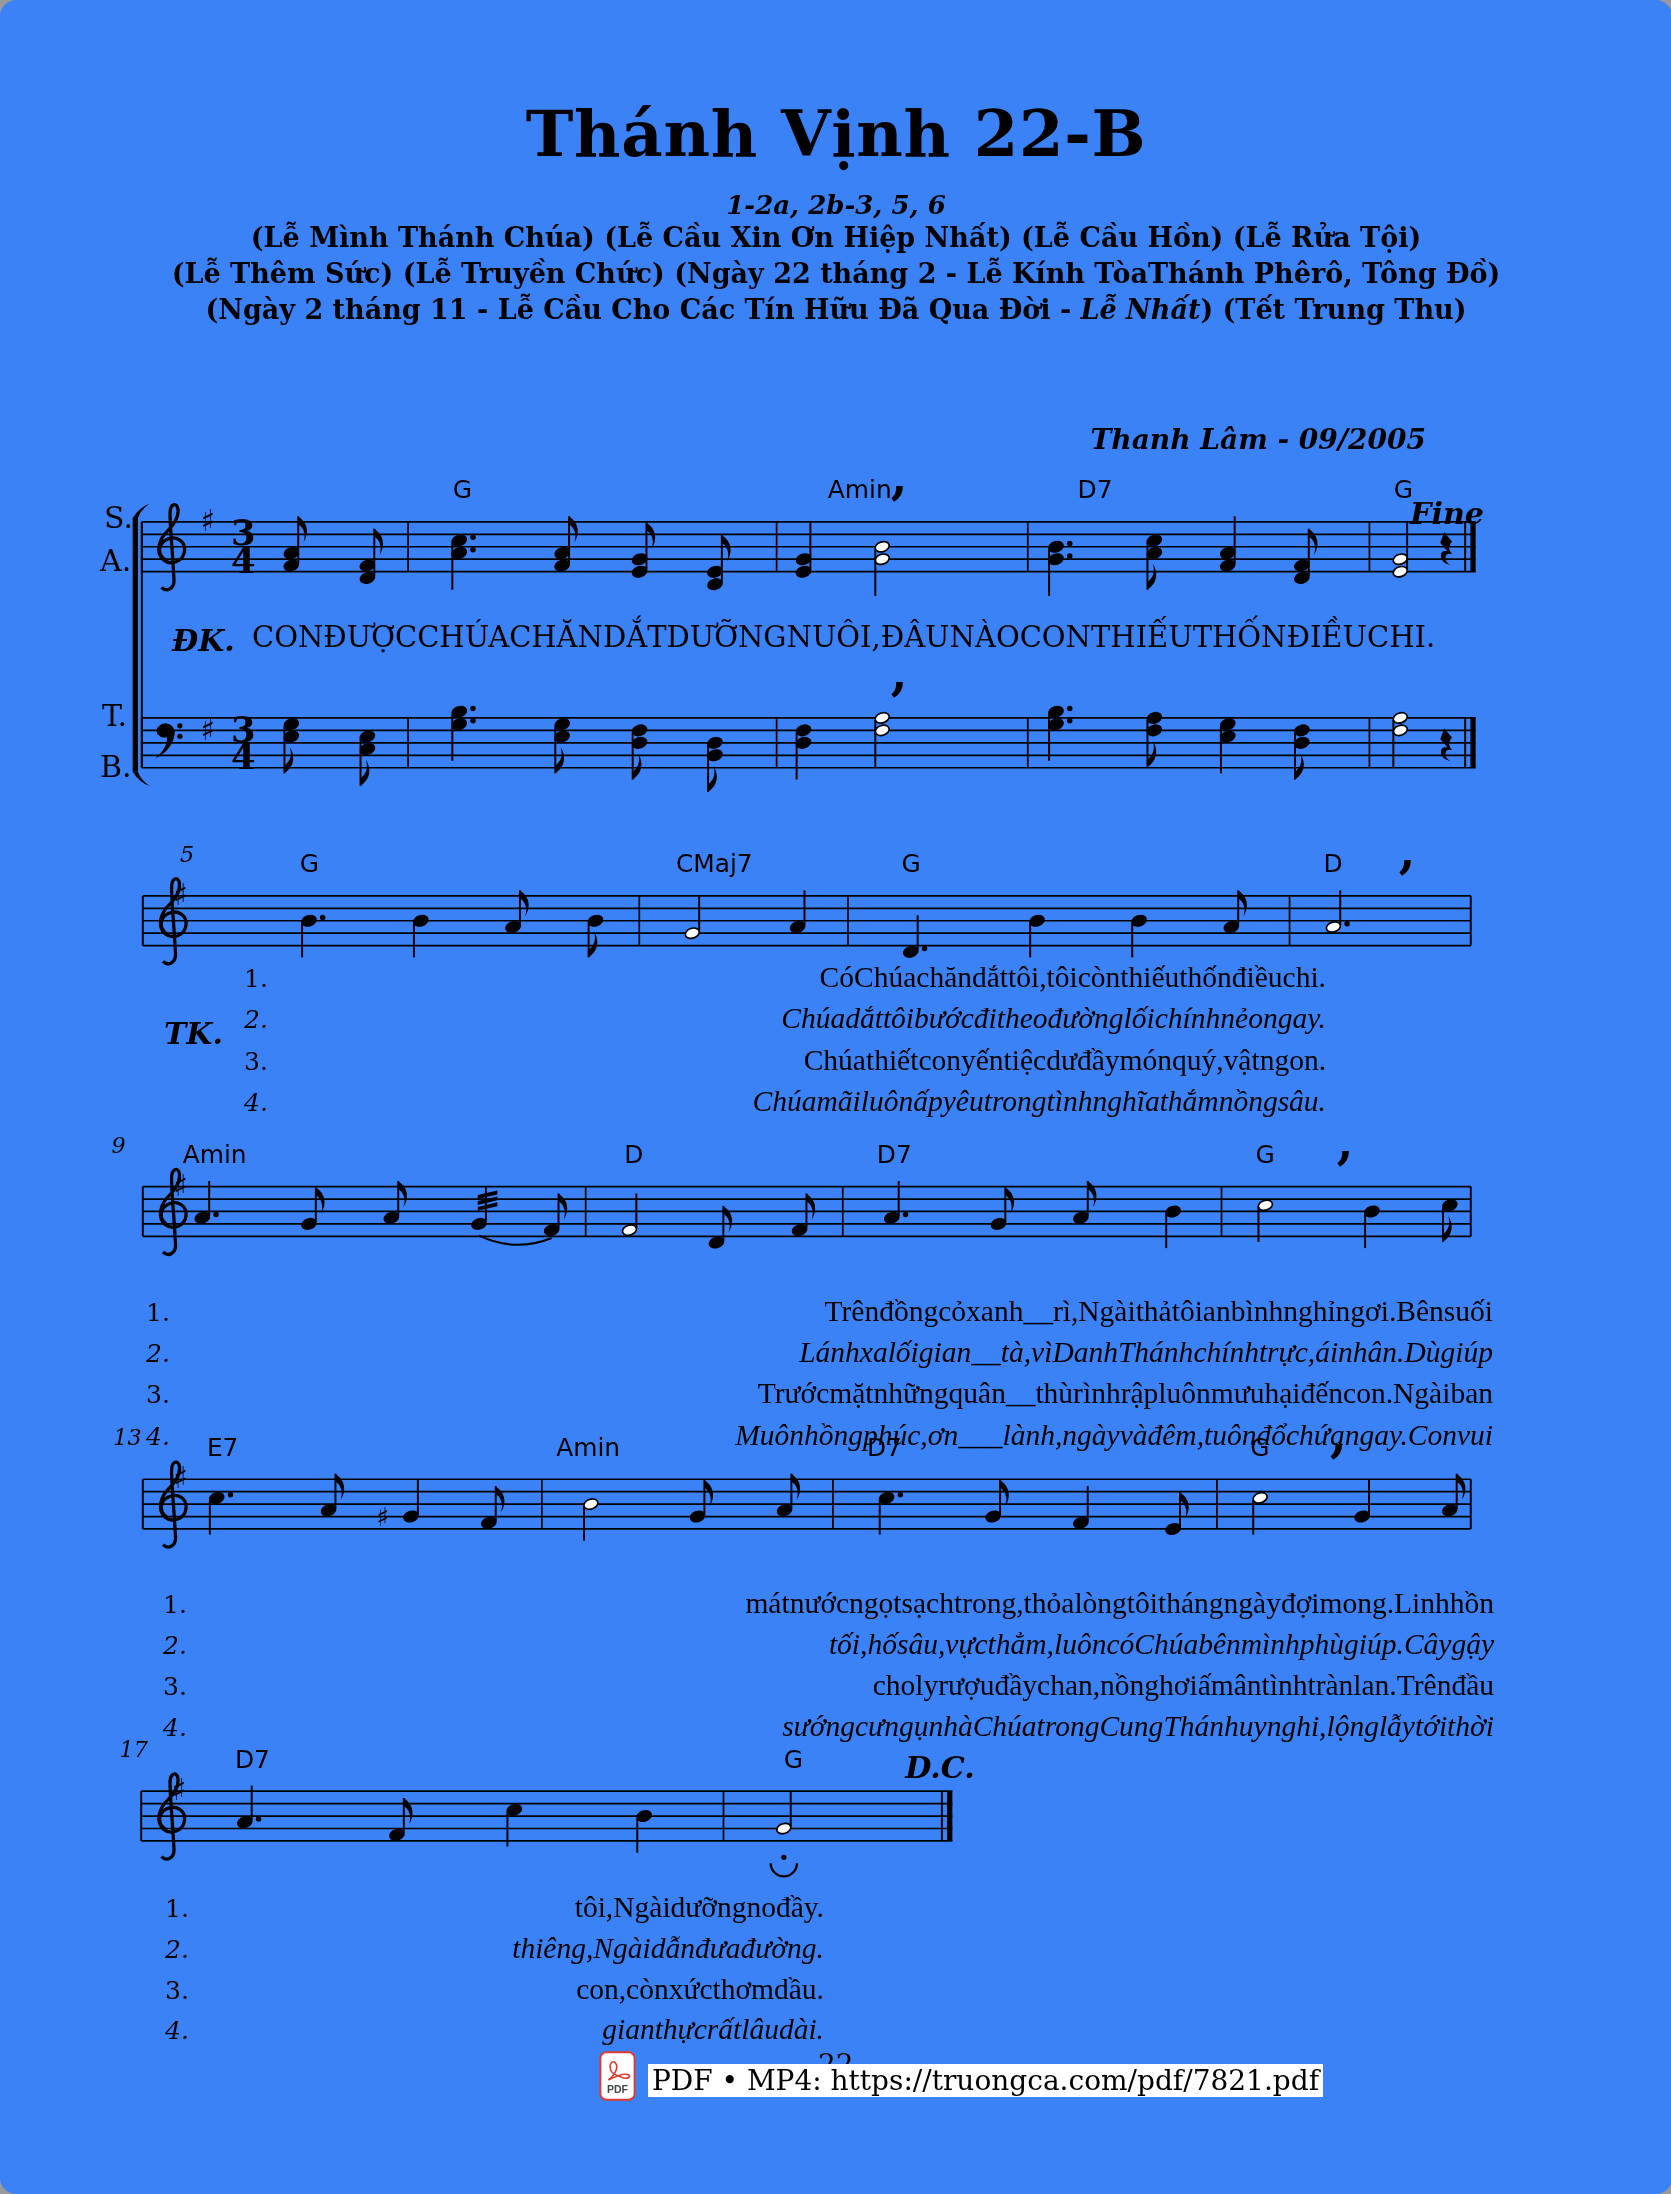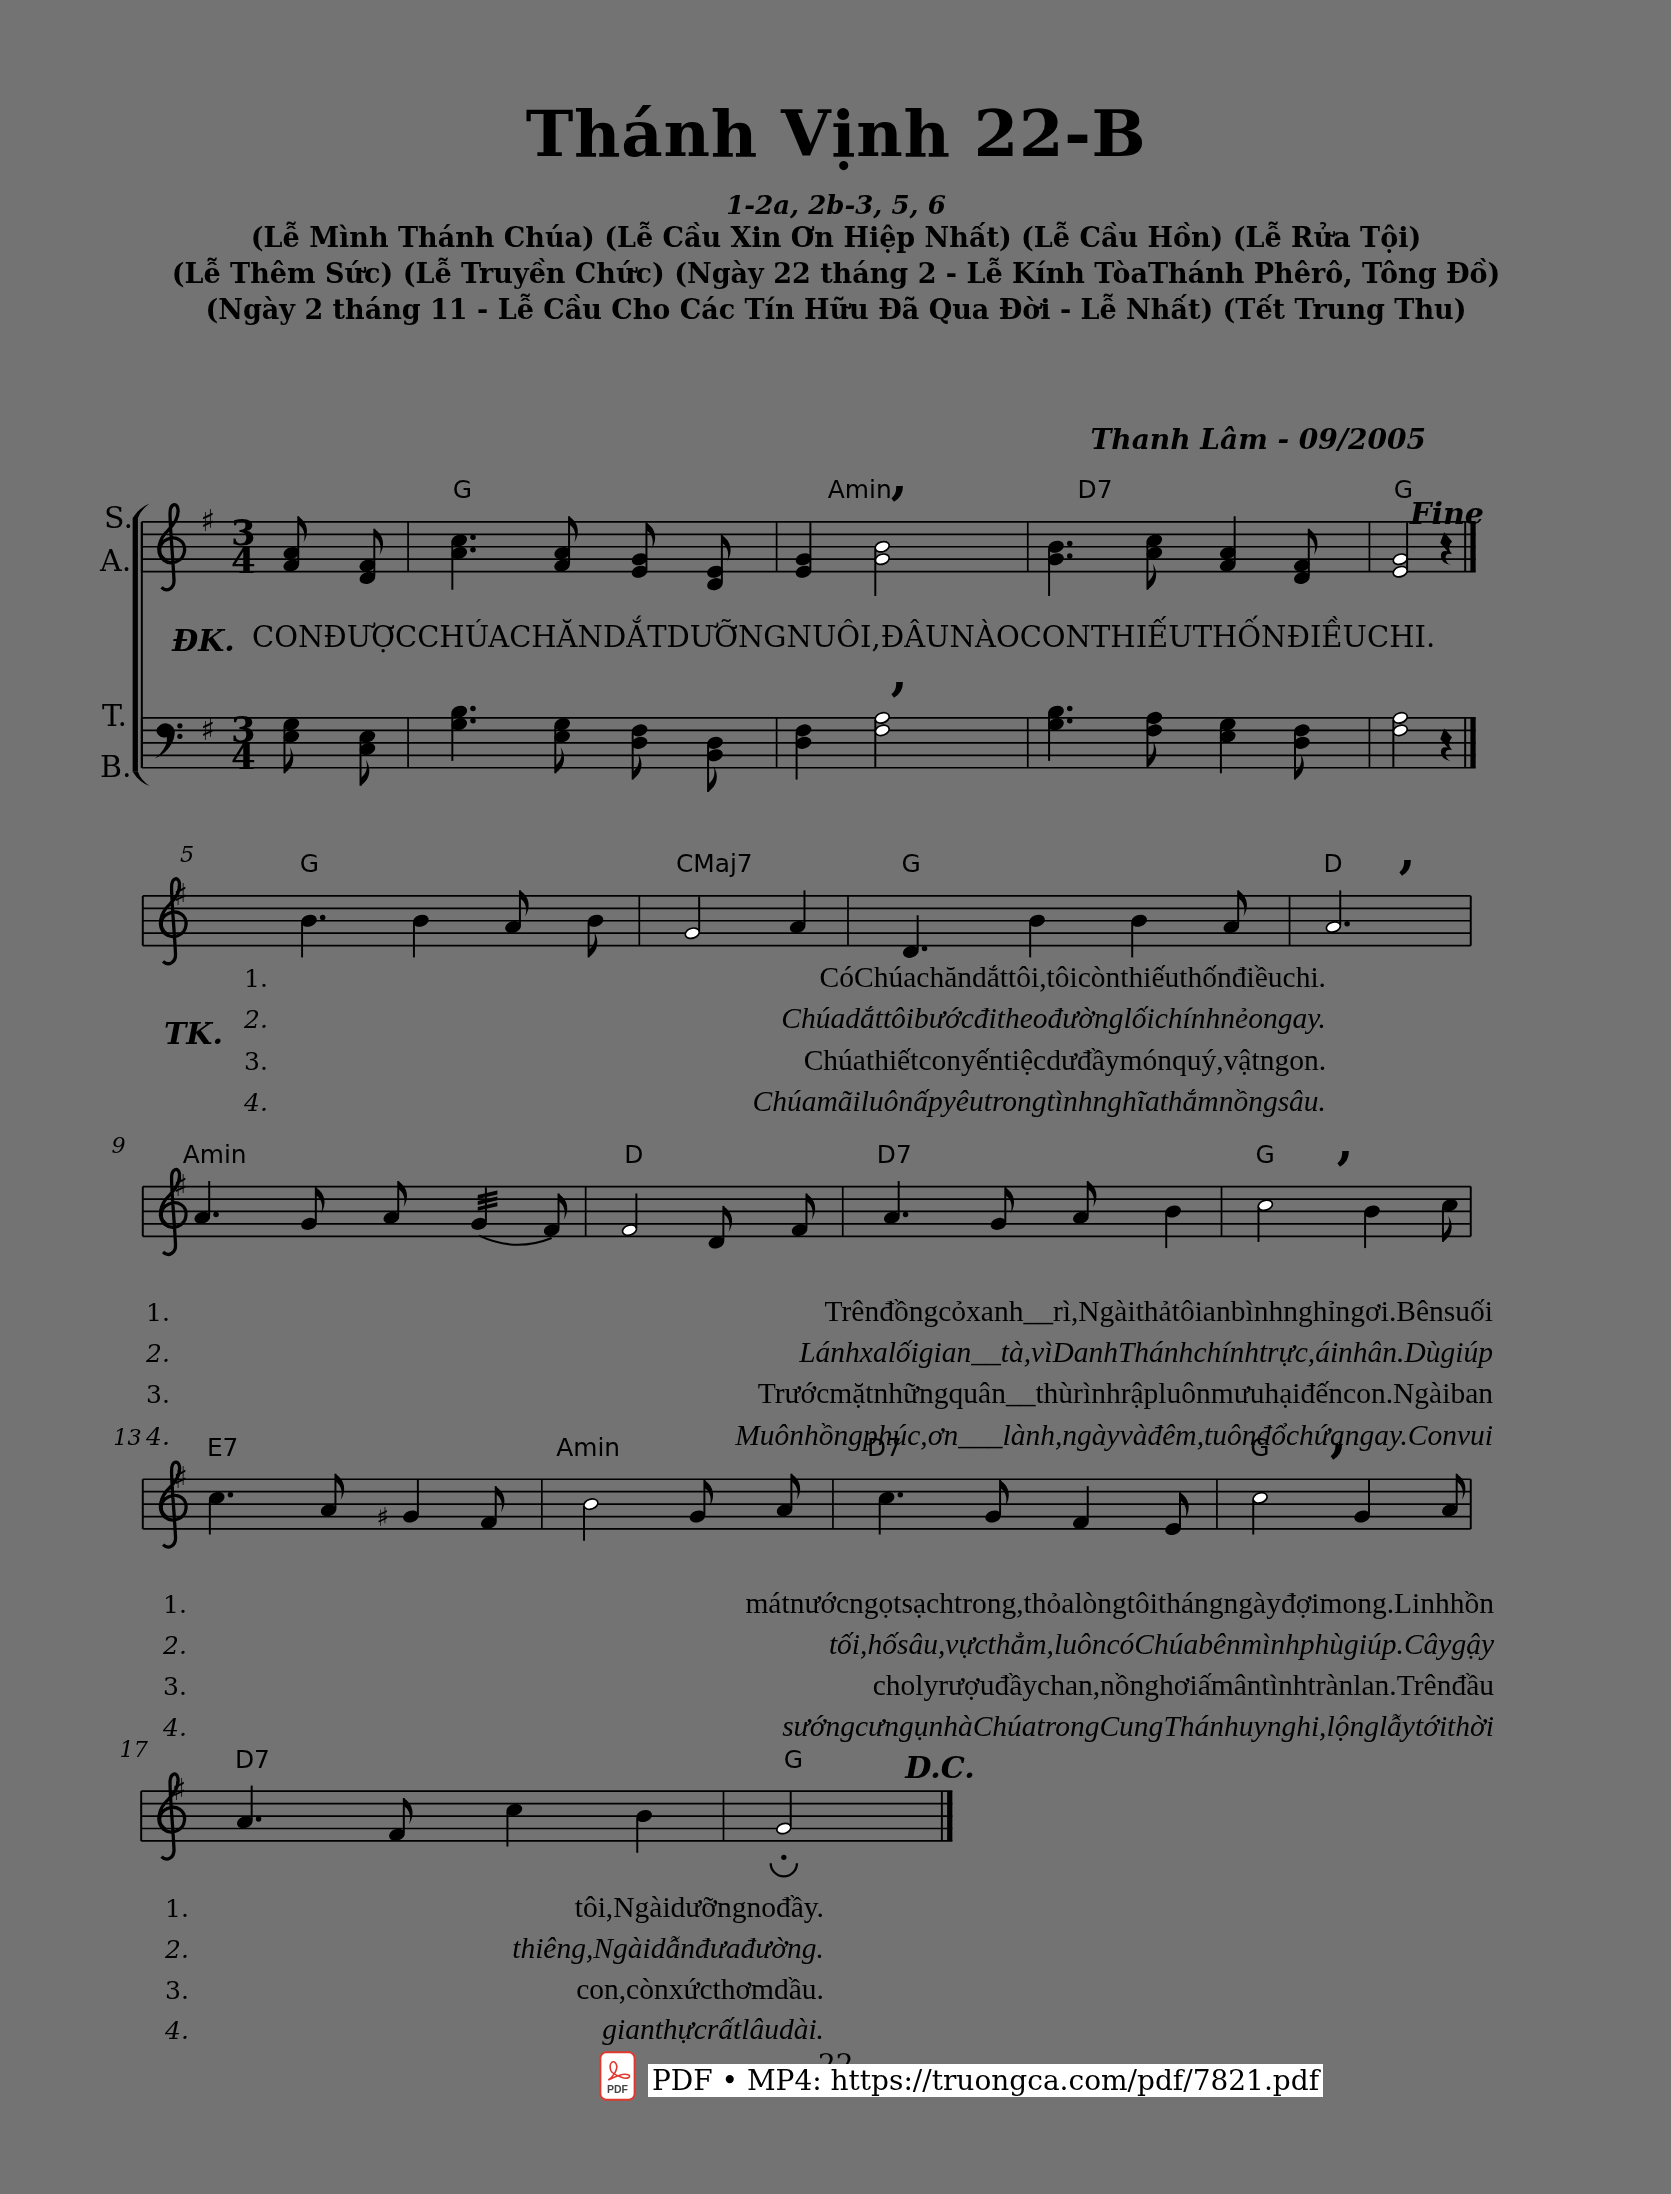--- a/index.html
+++ b/index.html
@@ -1,22 +1,22 @@
 <!DOCTYPE html>
 <html style="font-size:10.5px"><head>
 <meta charset="utf-8">
 <style>
   html,body{margin:0;padding:0;background:#9a9a9a;}
-  .page{position:relative;width:1672px;height:2194px;background:#737373;color:#000;
-        font-family:"DejaVu Serif","Liberation Serif",serif;margin:0 auto;overflow:hidden;}
+  .page{position:relative;width:1672px;height:2194px;background:#3b82f6;color:#000;
+        font-family:"DejaVu Serif","Liberation Serif",serif;margin:0 auto;overflow:hidden;border-radius:16px;}
   .abs{position:absolute;}
   .title{top:96px;left:0;width:100%;text-align:center;font-size:64px;font-weight:bold;letter-spacing:0.7px;}
   .subtitle{top:190px;left:0;width:100%;text-align:center;font-size:26px;font-weight:bold;font-style:italic;}
   .usage{top:220px;left:0;width:100%;text-align:center;font-weight:bold;font-size:27px;line-height:36px;}
-  .usage .it{}
+  .usage .it{font-style:italic;}
   .credit{top:423px;right:246px;font-size:28px;font-style:italic;font-weight:600;}
   .score-label{font-size:30px;font-weight:bold;font-style:italic;text-decoration-thickness:2px;}
   .refrain-line{top:620px;left:252px;width:1183px;display:flex;justify-content:space-between;
                 font-size:29px;white-space:nowrap;}
   .vline{display:flex;font-size:29.5px;white-space:nowrap;}
   .vline .vnum{flex:0 0 41px;font-size:25px;padding-top:2.6px;}
   .vline .vwords{flex:1;display:flex;justify-content:flex-end;font-family:Liberation Serif, serif;}
   .vline.it{font-style:italic;}
   svg.sys{position:absolute;pointer-events:none;}
   .footer-text{top:2064px;left:648px;font-size:28px;background:#fff;z-index:2;padding:0 3.9px;}

